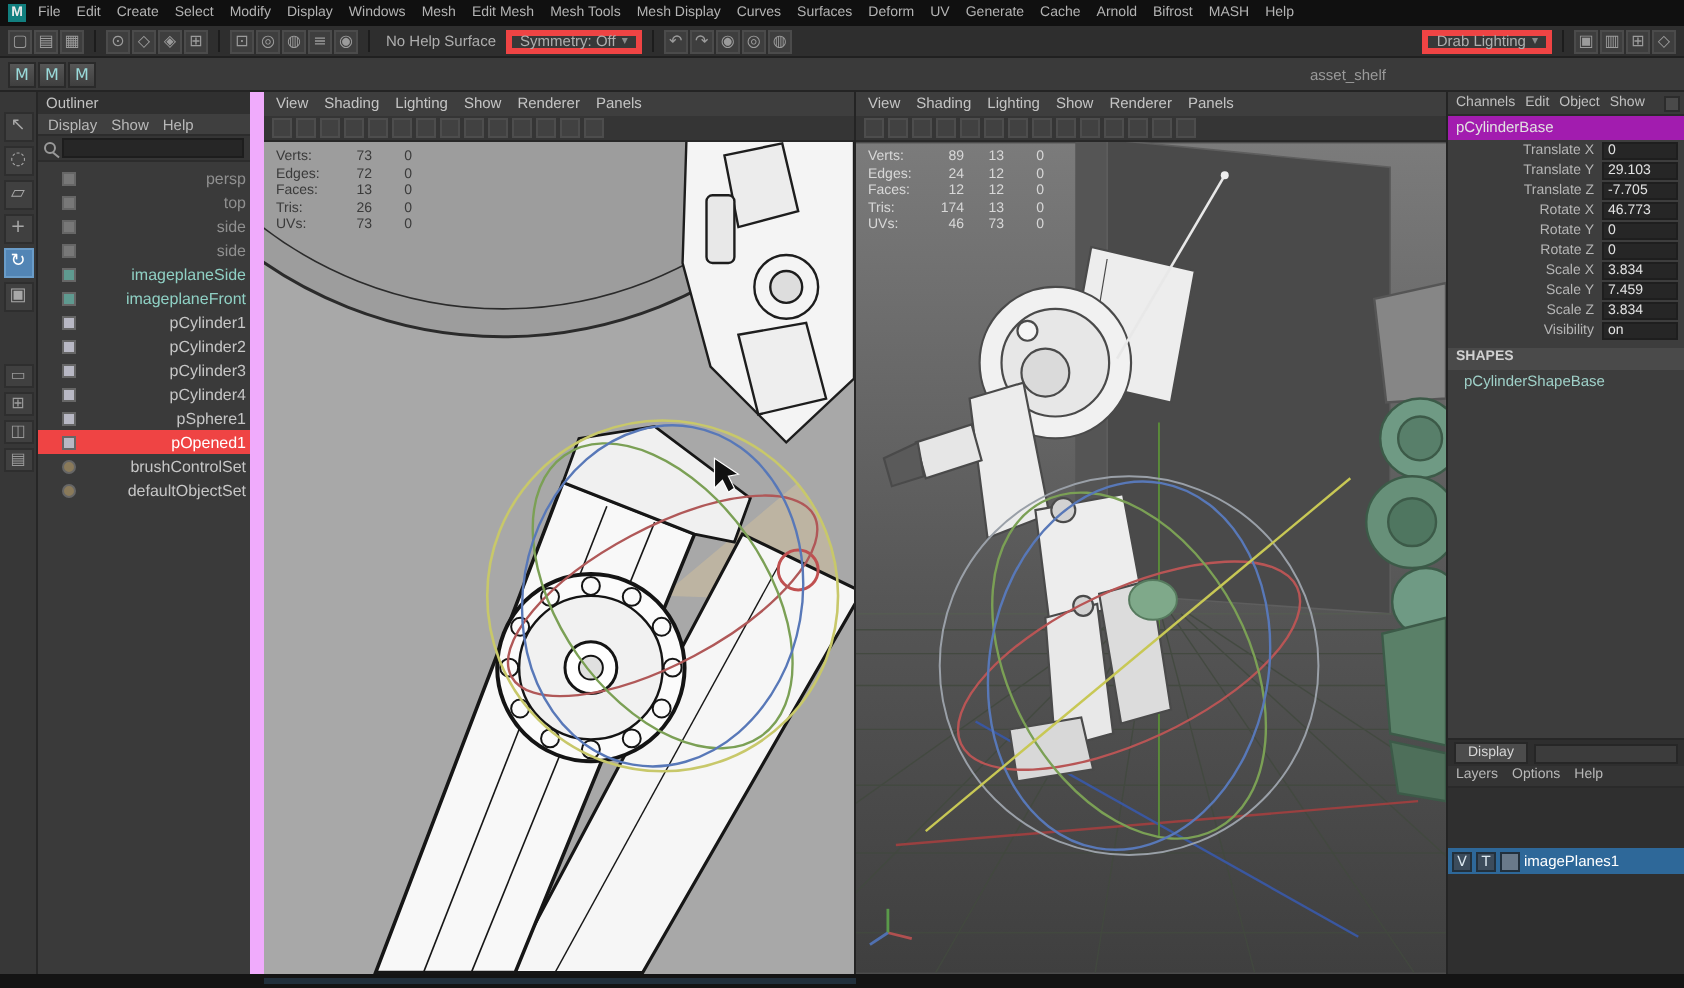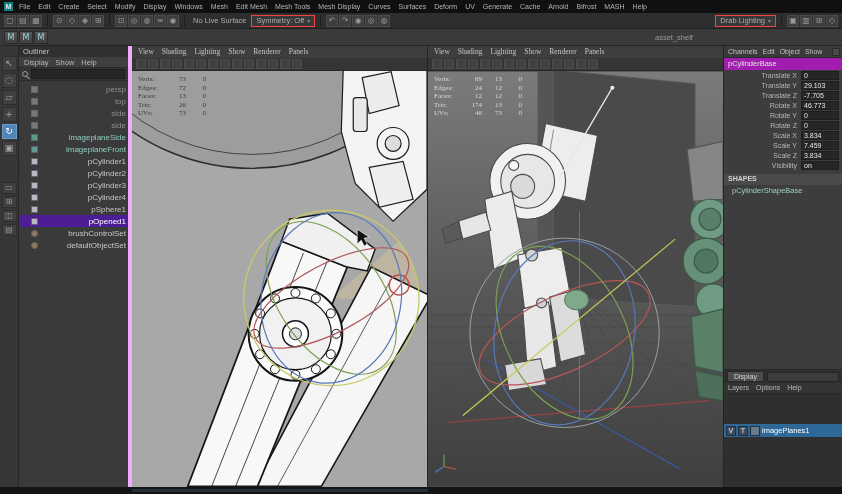--- a/index.html
+++ b/index.html
@@ -20,21 +20,21 @@
   .menu-item { white-space:nowrap; }
 
   .statusline { position:absolute; left:0; top:13px; width:842px; height:16px; background:#2e2e2e;
     border-bottom:1px solid #202020; display:flex; align-items:center; gap:2px; padding:0 4px;
     font-size:7.5px; color:#aeaeae; }
   .sl-group { display:flex; gap:1px; }
   .ico { width:12px; height:12px; background:#3e3e3e; border:1px solid #4b4b4b; color:#9b9b9b;
     font-size:8px; line-height:10px; text-align:center; flex:none; }
   .sl-sep { width:1px; height:11px; background:#1c1c1c; margin:0 3px; flex:none; }
   .sl-text { padding:0 3px; white-space:nowrap; }
-  .sl-drop { display:flex; align-items:center; gap:3px; background:#383838; border:1px solid #ef4444;
+  .sl-drop { display:flex; align-items:center; gap:3px; background:#383838; border:3px solid #ef4444;
     height:12px; padding:0 4px; white-space:nowrap; }
   .caret { font-size:6px; color:#8a8a8a; }
   .sl-spacer { flex:1; }
 
   .shelf { position:absolute; left:0; top:29px; width:842px; height:17px; background:#3a3a3a;
     border-bottom:1px solid #242424; display:flex; align-items:center; gap:2px; padding:0 4px; font-size:7.5px; }
   .shelf-tab { width:14px; height:13px; background:linear-gradient(#565656,#3f3f3f); border:1px solid #2a2a2a;
     color:#9adada; font-size:8px; text-align:center; line-height:12px; flex:none; }
   .shelf-label { position:absolute; left:655px; color:#9a9a9a;text-align:center; }
 
@@ -44,45 +44,45 @@
     padding-top:10px; gap:2px; }
   .tool { width:15px; height:15px; background:#404040; border:1px solid #2e2e2e; color:#a8a8a8;
     font-size:9px; line-height:13px; text-align:center; }
   .tool.selected { background:#5285b5; color:#fff; border-color:#6a9cc8; }
   .tb-gap { height:22px; }
   .layout-btn { width:15px; height:12px; background:#404040; border:1px solid #2e2e2e; color:#9a9a9a;
     font-size:8px; line-height:10px; text-align:center; }
 
   
   .outliner { position:absolute; left:19px; top:46px; width:113px; height:441px; background:#3a3a3a;
-    border-right:4px solid #f0abfc; display:flex; flex-direction:column; font-size:8px; }
+    border-right:7px solid #f0abfc; display:flex; flex-direction:column; font-size:8px; }
   .panel-title { height:11px; background:#303030; color:#c2c2c2; padding:1px 4px; font-size:7.5px; }
   .panel-menus { height:11px; display:flex; gap:7px; padding:1px 5px; color:#b8b8b8; background:#3f3f3f;
     border-bottom:1px solid #2c2c2c; font-size:7.5px; }
   .search-row { height:13px; display:flex; align-items:center; gap:3px; padding:1px 3px; background:#353535;
     border-bottom:1px solid #2c2c2c; }
   .mag { width:6px; height:6px; border:1px solid #9a9a9a; border-radius:50%; position:relative; flex:none; }
   .mag::after { content:""; position:absolute; width:4px; height:1px; background:#9a9a9a; right:-3px;
     bottom:-2px; transform:rotate(40deg); }
   .search-input { flex:1; min-width:0; height:10px; background:#262626; border:1px solid #1d1d1d; color:#ccc;
     font-size:7px; padding:0 2px; font-family:inherit; }
   .outliner-list { flex:1; overflow:hidden; padding-top:2px; }
   .ol-item { display:flex; align-items:center; gap:3px; height:12px; padding:0 2px 0 12px; color:#c6c6c6;justify-content:space-between; }
   .ol-item.dim { color:#8f8f8f; }
   .ol-item.teal { color:#8fd0c4; }
-  .ol-item.selected { background:#4c1d95; color:#fff; }
+  .ol-item.selected { background:#ef4444; color:#fff; }
   .obj-icon { width:7px; height:7px; background:#9a9a9a; border:1px solid #666; flex:none; }
   .kind-camera .obj-icon { background:#787878; }
   .kind-imageplane .obj-icon { background:#5f9a90; }
   .kind-mesh .obj-icon { background:#b8b8c4; }
   .kind-set .obj-icon { background:#8a7a5a; border-radius:50%; }
 
   
   .viewport { position:absolute; top:46px; height:441px; display:flex; flex-direction:column;
-    background:#3a3a3a; border-right:1px solid #242424;font-family:Liberation Serif, serif; }
+    background:#3a3a3a; border-right:1px solid #242424; }
   .vpL { left:132px; width:296px; }
   .vpR { left:428px; width:296px; }
   .vp-menus { height:12px; display:flex; gap:8px; padding:1px 6px; font-size:7.5px; color:#c4c4c4; background:#3e3e3e; }
   .vp-icons { height:13px; display:flex; gap:2px; padding:1px 4px; background:#353535; border-bottom:1px solid #282828; }
   .vp-icon { width:10px; height:10px; background:#414141; border:1px solid #4d4d4d; flex:none; }
   .vp-canvas { flex:1; position:relative; overflow:hidden; }
   .vpL .vp-canvas { background:#a8a8a8; }
   .vpR .vp-canvas { background:#4c4c4c; }
   .vp-canvas svg { display:block; width:100%; height:100%; }
   .hud { position:absolute; left:6px; top:4px; font-size:7px; line-height:8.5px; }
@@ -172,21 +172,21 @@
     </div>
     <span class="sl-sep"></span>
     <div class="sl-group">
       <span class="ico glyph">⊡</span>
         <span class="ico glyph">◎</span>
         <span class="ico glyph">◍</span>
         <span class="ico glyph">≡</span>
         <span class="ico glyph">◉</span>
     </div>
     <span class="sl-sep"></span>
-    <span class="sl-text">No Live Surface</span>
+    <span class="sl-text">No Help Surface</span>
     <span class="sl-drop">
       <span>Symmetry: Off</span>
       <span class="caret">▾</span>
     </span>
     <span class="sl-sep"></span>
     <div class="sl-group">
       <span class="ico glyph">↶</span>
         <span class="ico glyph">↷</span>
         <span class="ico glyph">◉</span>
         <span class="ico glyph">◎</span>

